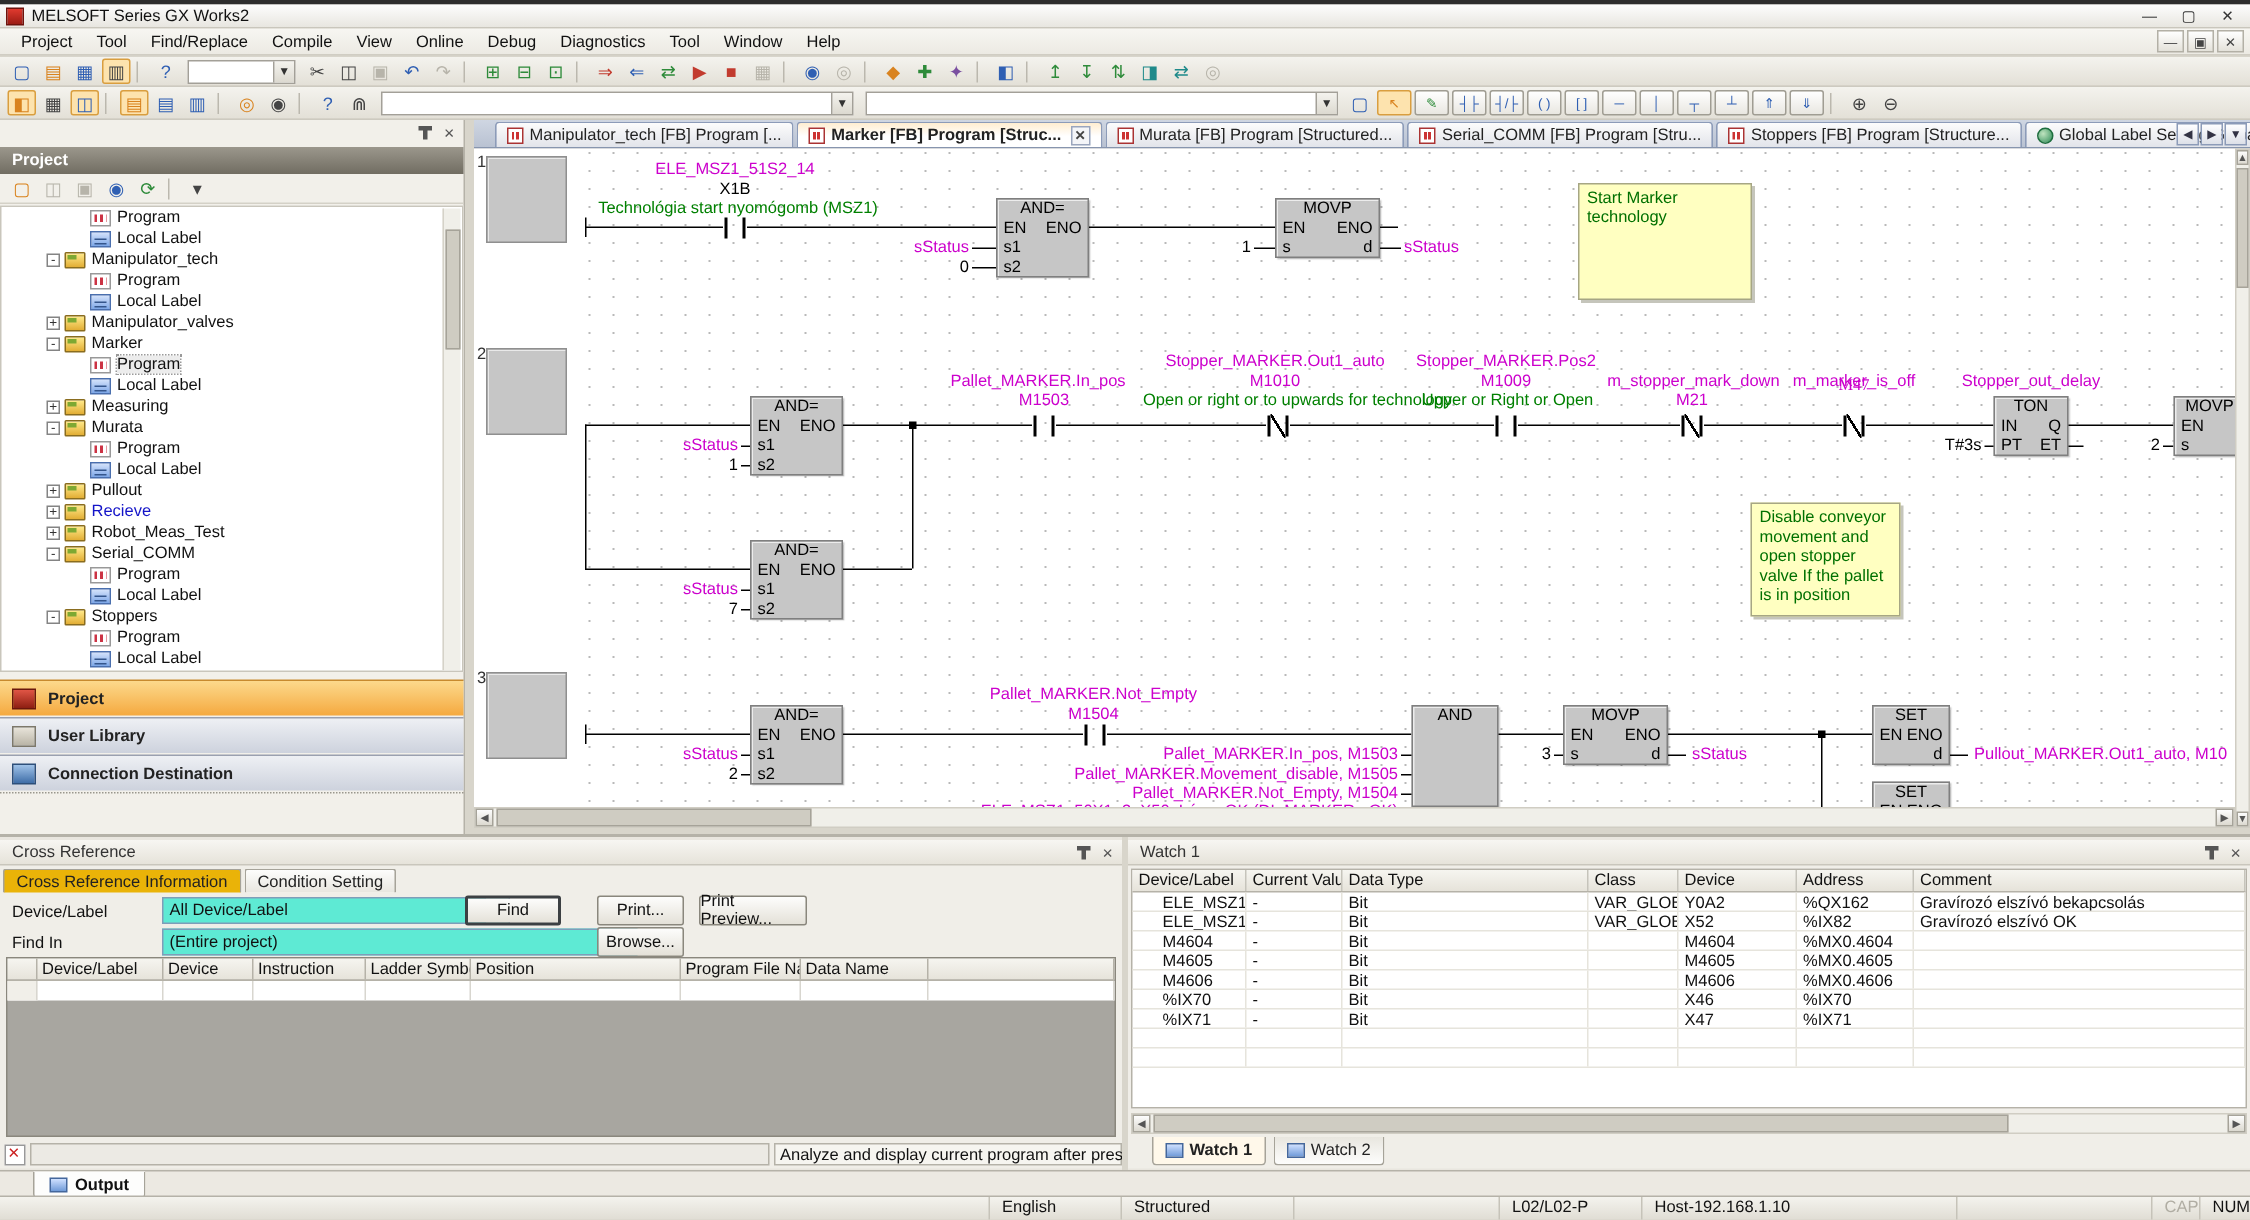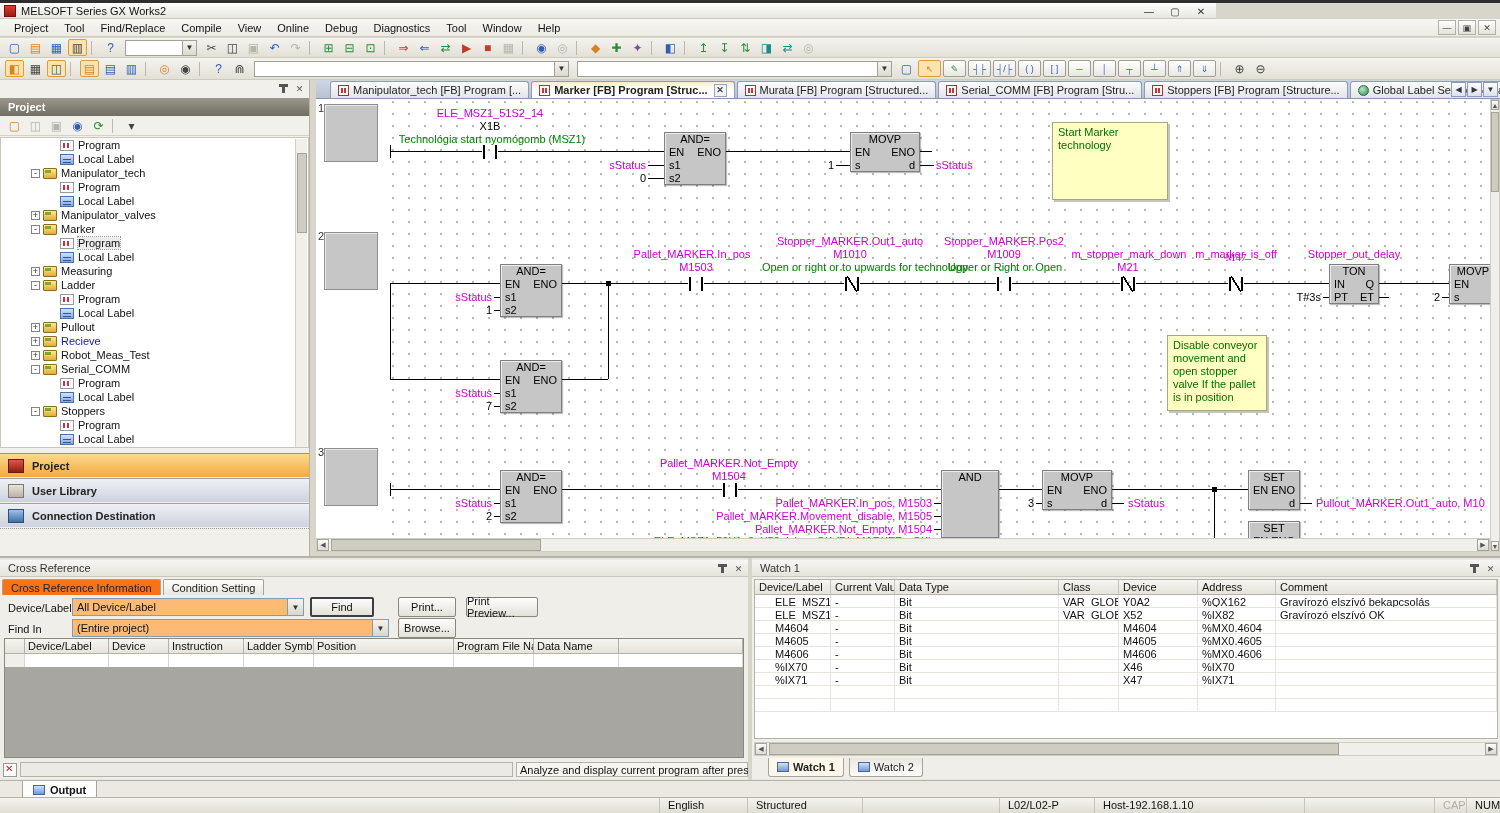--- a/index.html
+++ b/index.html
@@ -1,19 +1,19 @@
 <!DOCTYPE html>
 <html><head>
 <meta charset="utf-8">
 <style>
   * { box-sizing: border-box; margin:0; padding:0; }
   html,body { width:1500px; height:813px; overflow:hidden; font-family:"Liberation Sans",sans-serif; font-size:11px; background:#d8d5cb; }
   
   #topedge { position:absolute; left:0; top:0; width:1500px; height:3px; background:#2e2e2e; }
-  #titlebar { position:absolute; left:0; top:3px; width:1216px; height:16px; background:linear-gradient(#fdfdfd,#e8e6e0); border-bottom:1px solid #c9c6bc; display:flex; align-items:center; }
+  #titlebar { position:absolute; left:0; top:3px; width:1500px; height:16px; background:linear-gradient(#fdfdfd,#e8e6e0); border-bottom:1px solid #c9c6bc; display:flex; align-items:center; }
   #appicon { width:12px; height:12px; margin:0 5px 0 4px; background:linear-gradient(#e03a2f,#9c1c14); border:1px solid #6e120c; }
   #titletext { font-size:11px; color:#111; }
   .winbtns { position:absolute; right:2px; top:1px; display:flex; }
   .winbtn { width:26px; height:14px; display:flex; align-items:center; justify-content:center; color:#333; font-size:10px; }
   
   #menubar { position:absolute; left:0; top:19px; width:1500px; height:18px; background:linear-gradient(#f7f6f2,#eceae3); border-bottom:1px solid #d0cdc3; display:flex; align-items:center; padding-left:6px; }
   .menuitem { padding:2px 8px; color:#111; }
   #mdibtns { position:absolute; right:4px; top:20px; display:flex; gap:2px; }
   .mdibtn { width:18px; height:15px; border:1px solid #b3b0a6; background:linear-gradient(#fff,#e4e2da); display:flex; align-items:center; justify-content:center; font-size:9px; color:#444; }
   
@@ -103,23 +103,23 @@
   .lo { position:absolute; text-align:left; white-space:nowrap; color:#cc00cc; }
   .nt { position:absolute; background:#ffffc1; border:1px solid #a6a684; box-shadow:2px 2px 0 rgba(90,90,60,.35); color:#007000; padding:3px 5px; line-height:13px; }
   
   .sbar { position:absolute; background:#f0efe9; border:1px solid #d0cdc3; }
   .sarrow { position:absolute; background:linear-gradient(#fdfdfd,#dcd9d0); border:1px solid #a6a399; color:#555; font-size:7px; display:flex; align-items:center; justify-content:center; }
   .sthumb { position:absolute; background:#cfccc2; border:1px solid #a6a399; }
   
   #dock { position:absolute; left:0; top:556px; width:1500px; height:241px; background:#e9e6df; border-top:2px solid #b5b2a8; }
   #xref { position:absolute; left:0; top:2px; width:748px; height:219px; background:#f0eee8; }
   .xtab { display:inline-flex; height:16px; align-items:center; padding:0 8px; border:1px solid #a6a399; border-bottom:none; background:linear-gradient(#fdfdfc,#e8e6df); margin-right:2px; border-radius:2px 2px 0 0; color:#222; }
-  .xtab.active { background:#f97316; font-weight:normal; }
+  .xtab.active { background:#eab308; font-weight:normal; }
   .formlabel { position:absolute; color:#111; }
-  .combo { position:absolute; height:18px; background:#fdba74; border:1px solid #7f9db9; }
+  .combo { position:absolute; height:18px; background:#5eead4; border:1px solid #7f9db9;margin-left:36px; }
   .combo .val { position:absolute; left:4px; top:2px; color:#111; white-space:nowrap; }
   .combo .arr { position:absolute; right:0; top:0; width:16px; height:100%; background:linear-gradient(#f4f3ee,#d9d6cd); border-left:1px solid #7f9db9; font-size:8px; color:#333; display:flex; align-items:center; justify-content:center; }
   .btn { position:absolute; height:20px; background:linear-gradient(#fdfdfc,#e4e1d8); border:1px solid #8a877d; display:flex; align-items:center; justify-content:center; color:#111; border-radius:2px; }
   .btn.default { border:2px solid #3c4043; }
   #xtable { position:absolute; left:4px; top:78px; width:740px; height:120px; background:#a8a6a0; border:1px solid #8a877d; }
   .xhdr { position:absolute; top:0; left:0; height:15px; width:100%; display:flex; background:linear-gradient(#f6f5f0,#e6e3da); border-bottom:1px solid #b5b2a8; }
   .xhdr div { border-right:1px solid #b5b2a8; padding:1px 3px; white-space:nowrap; overflow:hidden; color:#111; }
   .xrow1 { position:absolute; top:15px; left:0; width:100%; height:13px; background:#fff; display:flex; }
   .xrow1 div { border-right:1px solid #d8d6cf; }
   #xfooter { position:absolute; left:0; top:200px; width:748px; height:19px; display:flex; align-items:center; }
@@ -498,21 +498,21 @@
 
         <div class="titem">
           <span class="exp">+</span>
           <span class="tico f"></span>
           <span class="tlabel">Measuring</span>
         </div>
 
         <div class="titem">
           <span class="exp">-</span>
           <span class="tico f"></span>
-          <span class="tlabel">Ladder</span>
+          <span class="tlabel">Murata</span>
         </div>
 
         <div class="titem l2">
           <span class="exp"></span>
           <span class="tico p"></span>
           <span class="tlabel">Program</span>
         </div>
 
         <div class="titem l2">
           <span class="exp"></span>

